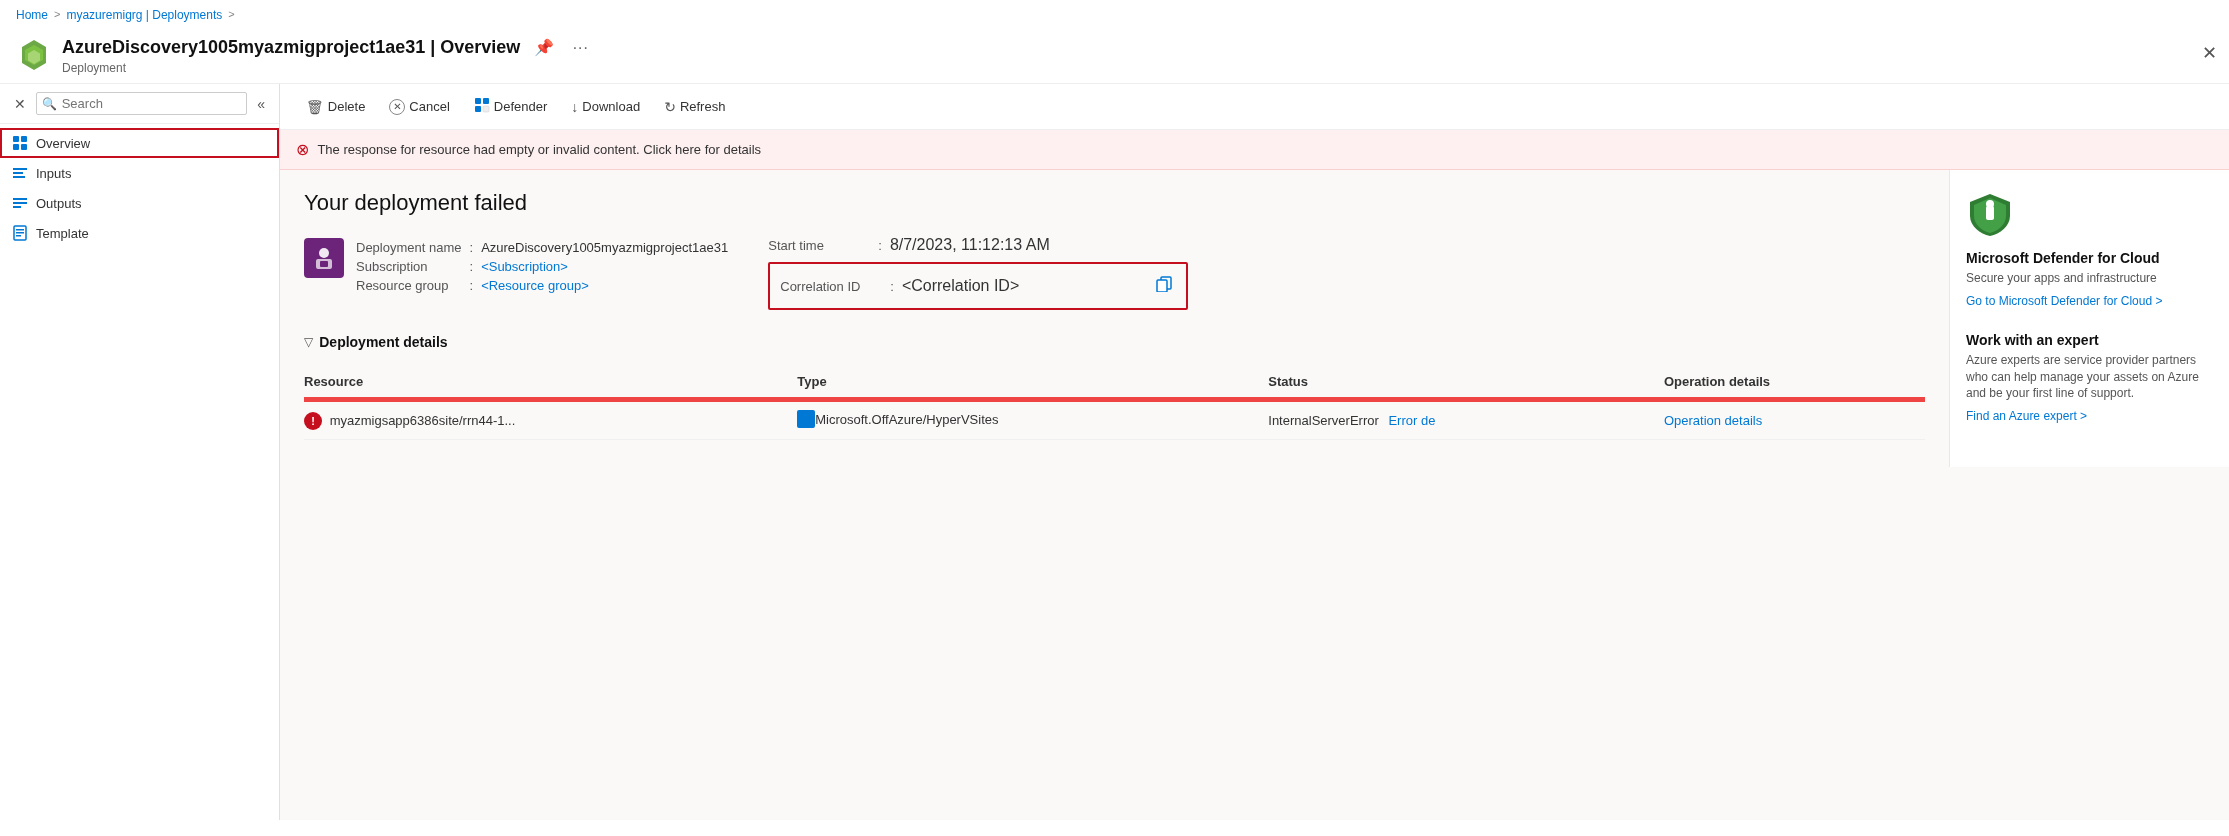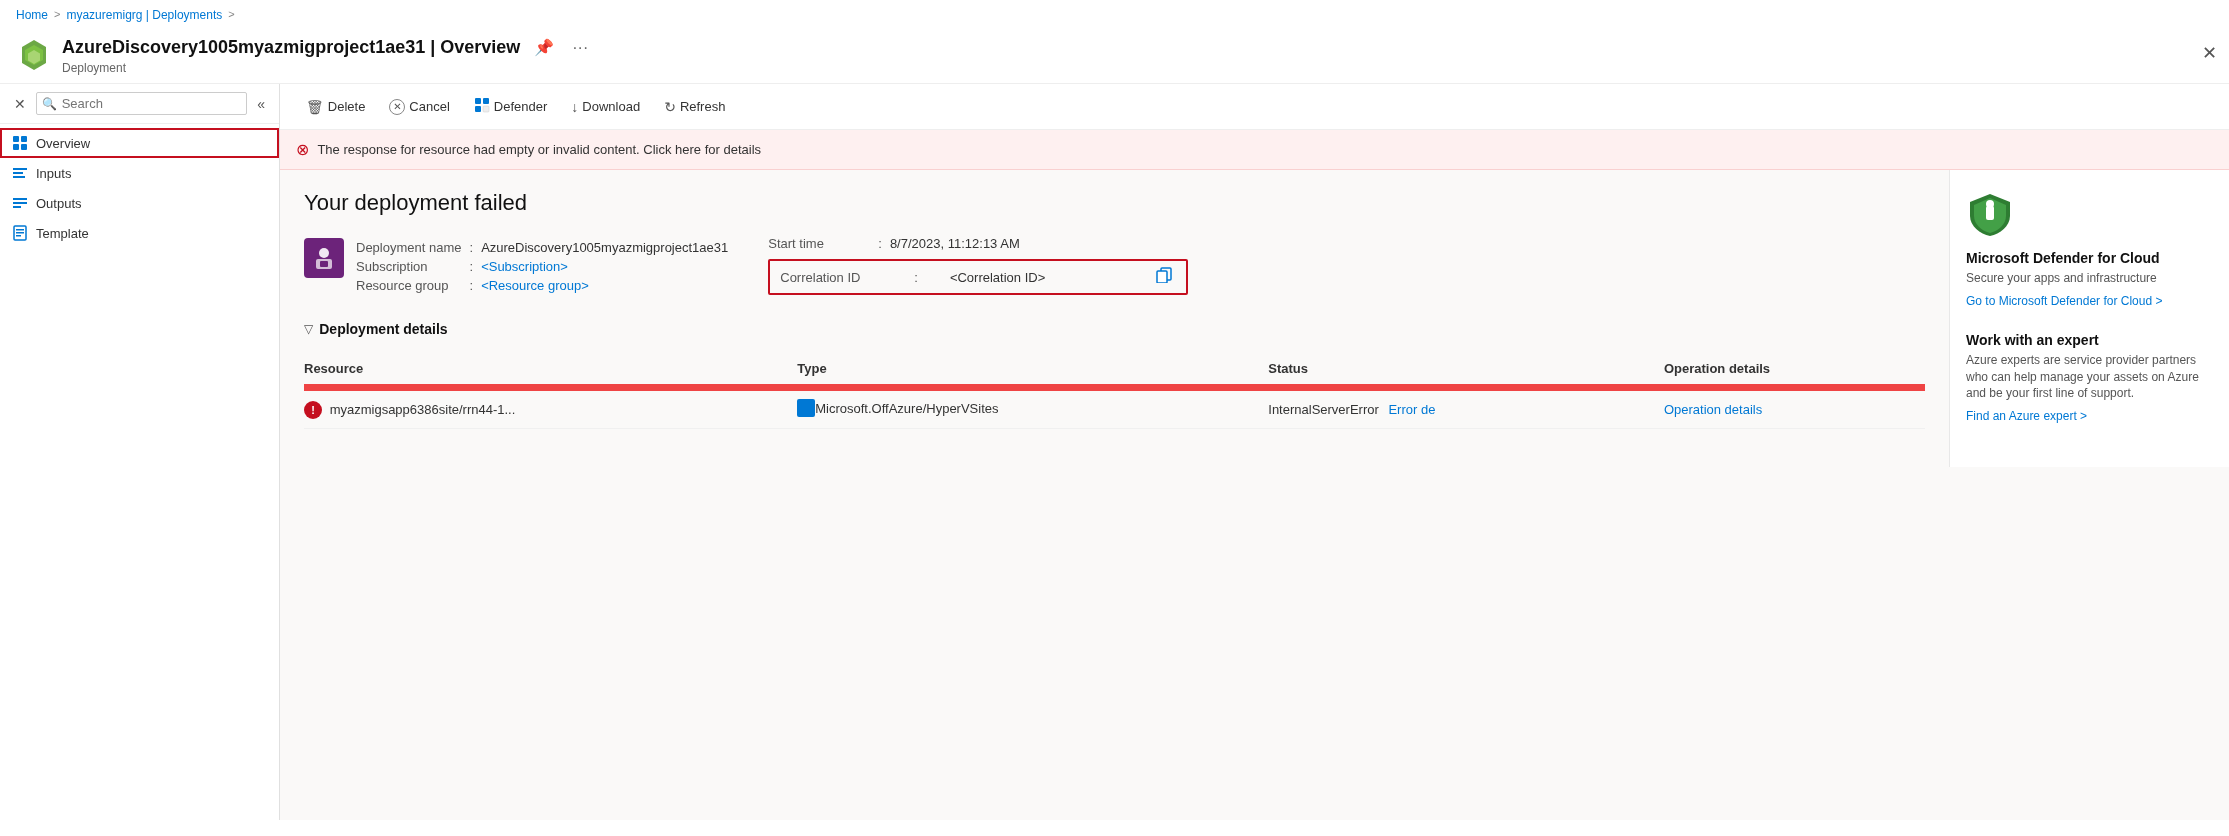--- a/index.html
+++ b/index.html
@@ -58,34 +58,34 @@
     .info-grid { display: flex; gap: 40px; margin-bottom: 24px; align-items: flex-start; }
     .info-left { display: flex; align-items: flex-start; gap: 12px; }
     .info-left-icon { width: 40px; height: 40px; background: #6c237a; border-radius: 4px; display: flex; align-items: center; justify-content: center; flex-shrink: 0; margin-top: 2px; }
     .info-table { display: table; border-spacing: 0 4px; }
     .info-row { display: table-row; }
     .info-label { display: table-cell; font-size: 13px; color: #555; padding-right: 8px; white-space: nowrap; }
     .info-colon { display: table-cell; font-size: 13px; color: #555; padding-right: 8px; }
     .info-value { display: table-cell; font-size: 13px; color: #333; }
     .info-value a { color: #0078d4; text-decoration: none; }
     .info-right { min-width: 420px; }
-    .correlation-box { border: 2px solid #c50f1f; border-radius: 2px; display: flex; align-items: center; padding: 4px 10px; gap: 24px; margin-top: 2px; }
+    .correlation-box { border: 2px solid #c50f1f; border-radius: 2px; display: flex; align-items: center; padding: 10px 10px; gap: 0; margin-top: 2px; }
     .correlation-label { font-size: 13px; color: #555; width: 110px; }
-    .correlation-value { font-size: 13px; color: #333; flex: 1; }
+    .correlation-value { font-size: 16px; color: #333; flex: 1; }
     .copy-btn { background: none; border: none; cursor: pointer; color: #0078d4; font-size: 16px; padding: 2px 4px; }
     .start-time-row { display: flex; align-items: center; margin-bottom: 8px; }
 
     
     .section-header { display: flex; align-items: center; gap: 6px; margin-bottom: 16px; cursor: pointer; }
     .section-title { font-size: 14px; font-weight: 600; color: #111; }
     .expand-icon { font-size: 12px; color: #555; }
 
     
     .details-table { width: 100%; border-collapse: collapse; }
-    .details-table th { text-align: left; font-size: 13px; font-weight: 600; color: #333; padding: 8px 12px 8px 0; border-bottom: 7px solid #ef4444; }
+    .details-table th { text-align: left; font-size: 13px; font-weight: 600; color: #333; padding: 8px 12px 8px 0; border-bottom: 5px solid #ef4444; }
     .details-table td { padding: 8px 12px 8px 0; border-bottom: 1px solid #f0f0f0; font-size: 13px; vertical-align: middle; }
     .error-circle { width: 18px; height: 18px; background: #c50f1f; border-radius: 50%; display: inline-flex; align-items: center; justify-content: center; color: #fff; font-size: 11px; font-weight: 700; margin-right: 4px; }
     .status-error { color: #333; }
     .op-link { color: #0078d4; text-decoration: none; cursor: pointer; }
 
     
     .rs-shield { width: 48px; height: 48px; margin-bottom: 12px; }
     .rs-title { font-size: 14px; font-weight: 700; color: #111; margin-bottom: 4px; }
     .rs-desc { font-size: 12px; color: #555; margin-bottom: 6px; line-height: 1.4; }
     .rs-link { color: #0078d4; font-size: 12px; text-decoration: none; cursor: pointer; }

